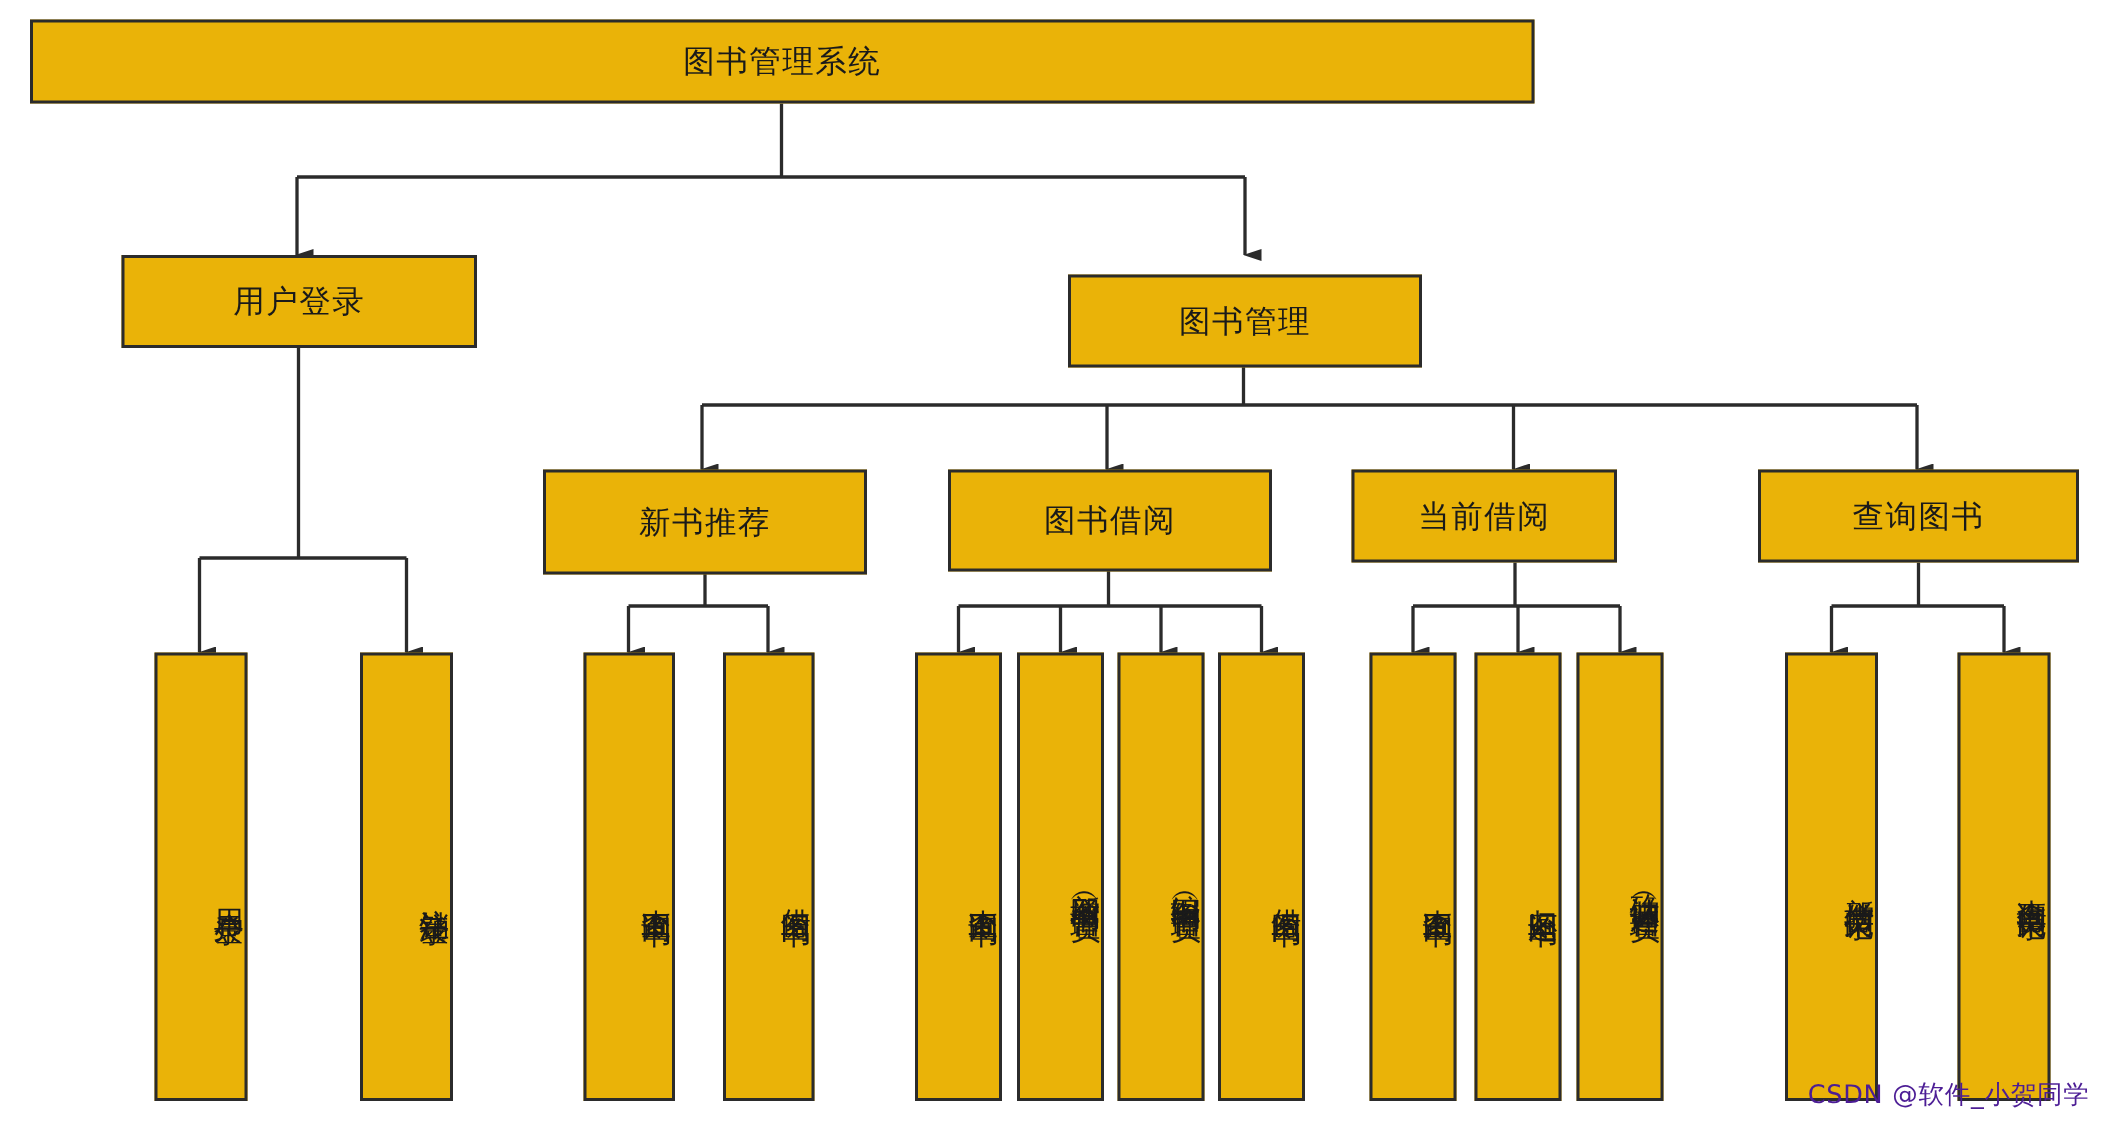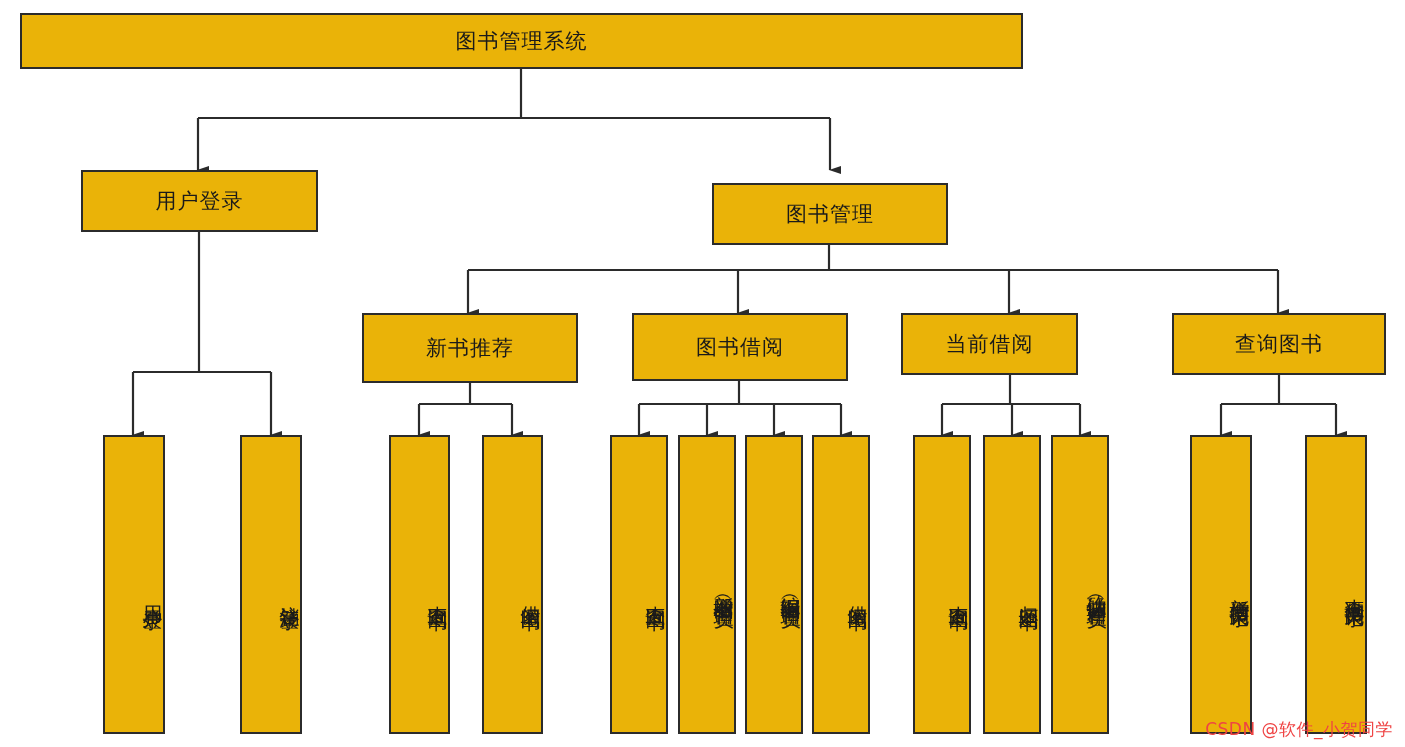--- a/index.html
+++ b/index.html
@@ -28,21 +28,21 @@
     align-items:flex-start;
     justify-content:center;
     padding-top:18px;
     line-height:1.05;
   }
   .node.v.tall{ padding-top:8px; }
   .watermark{
     position:absolute;
     right:12px;bottom:6px;
     font-size:17px;
-    color:#ef4444;
+    color:#4c1d95;
     letter-spacing:0.5px;
     white-space:nowrap;
     font-family:"DejaVu Sans","Liberation Sans",sans-serif;
   }
 </style>
 </head>
 <body>
 
 <div id="canvas">
 

